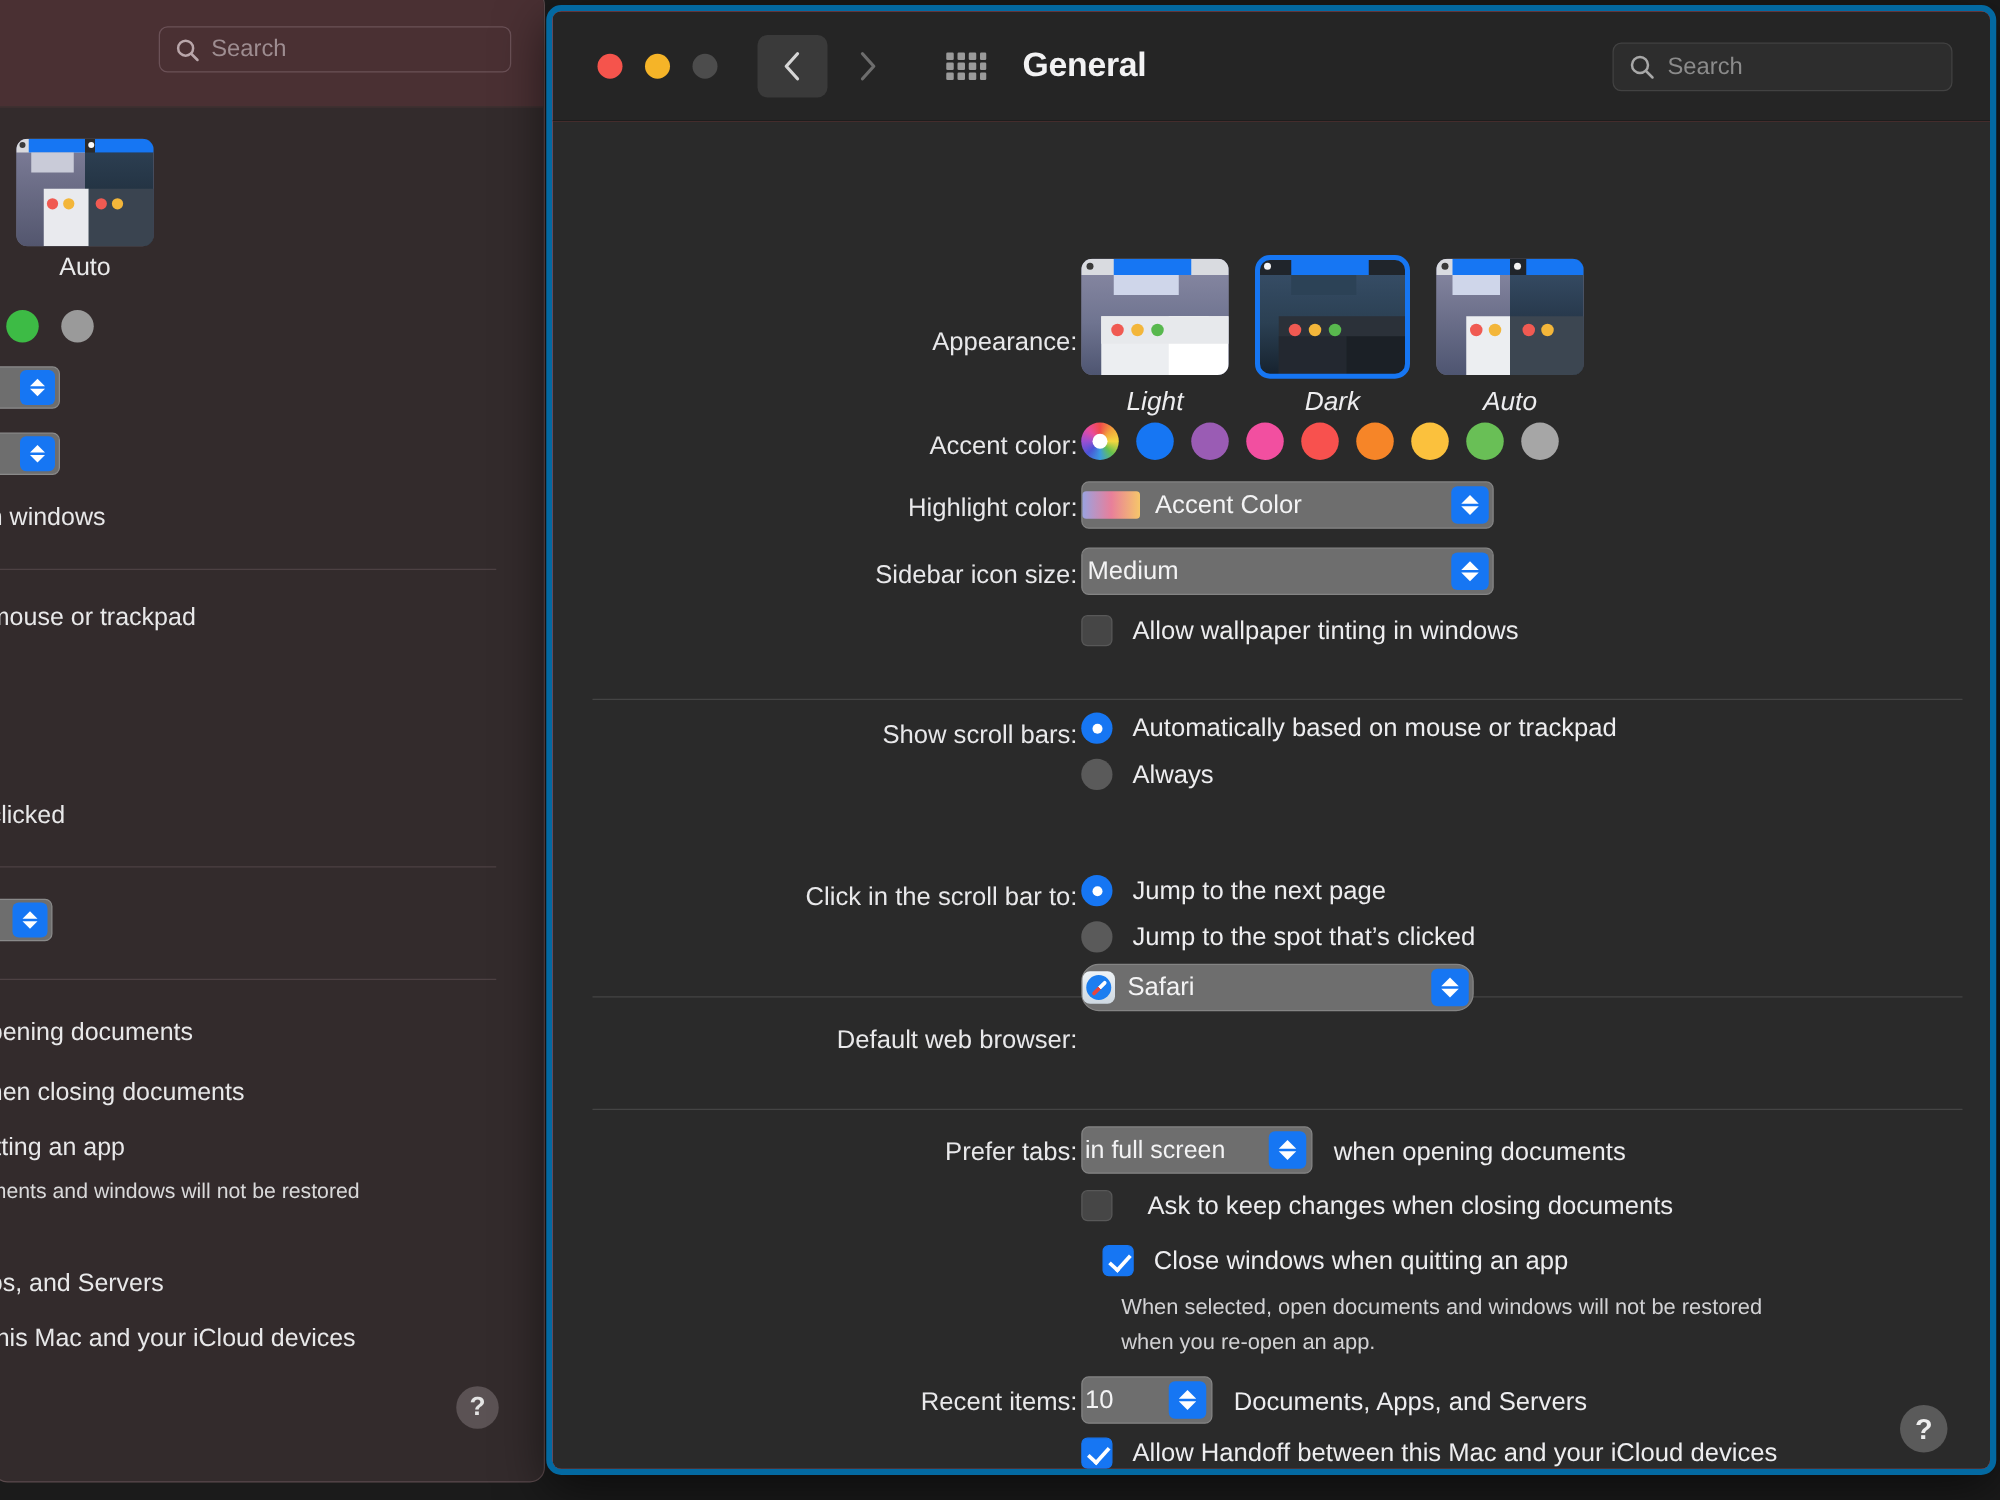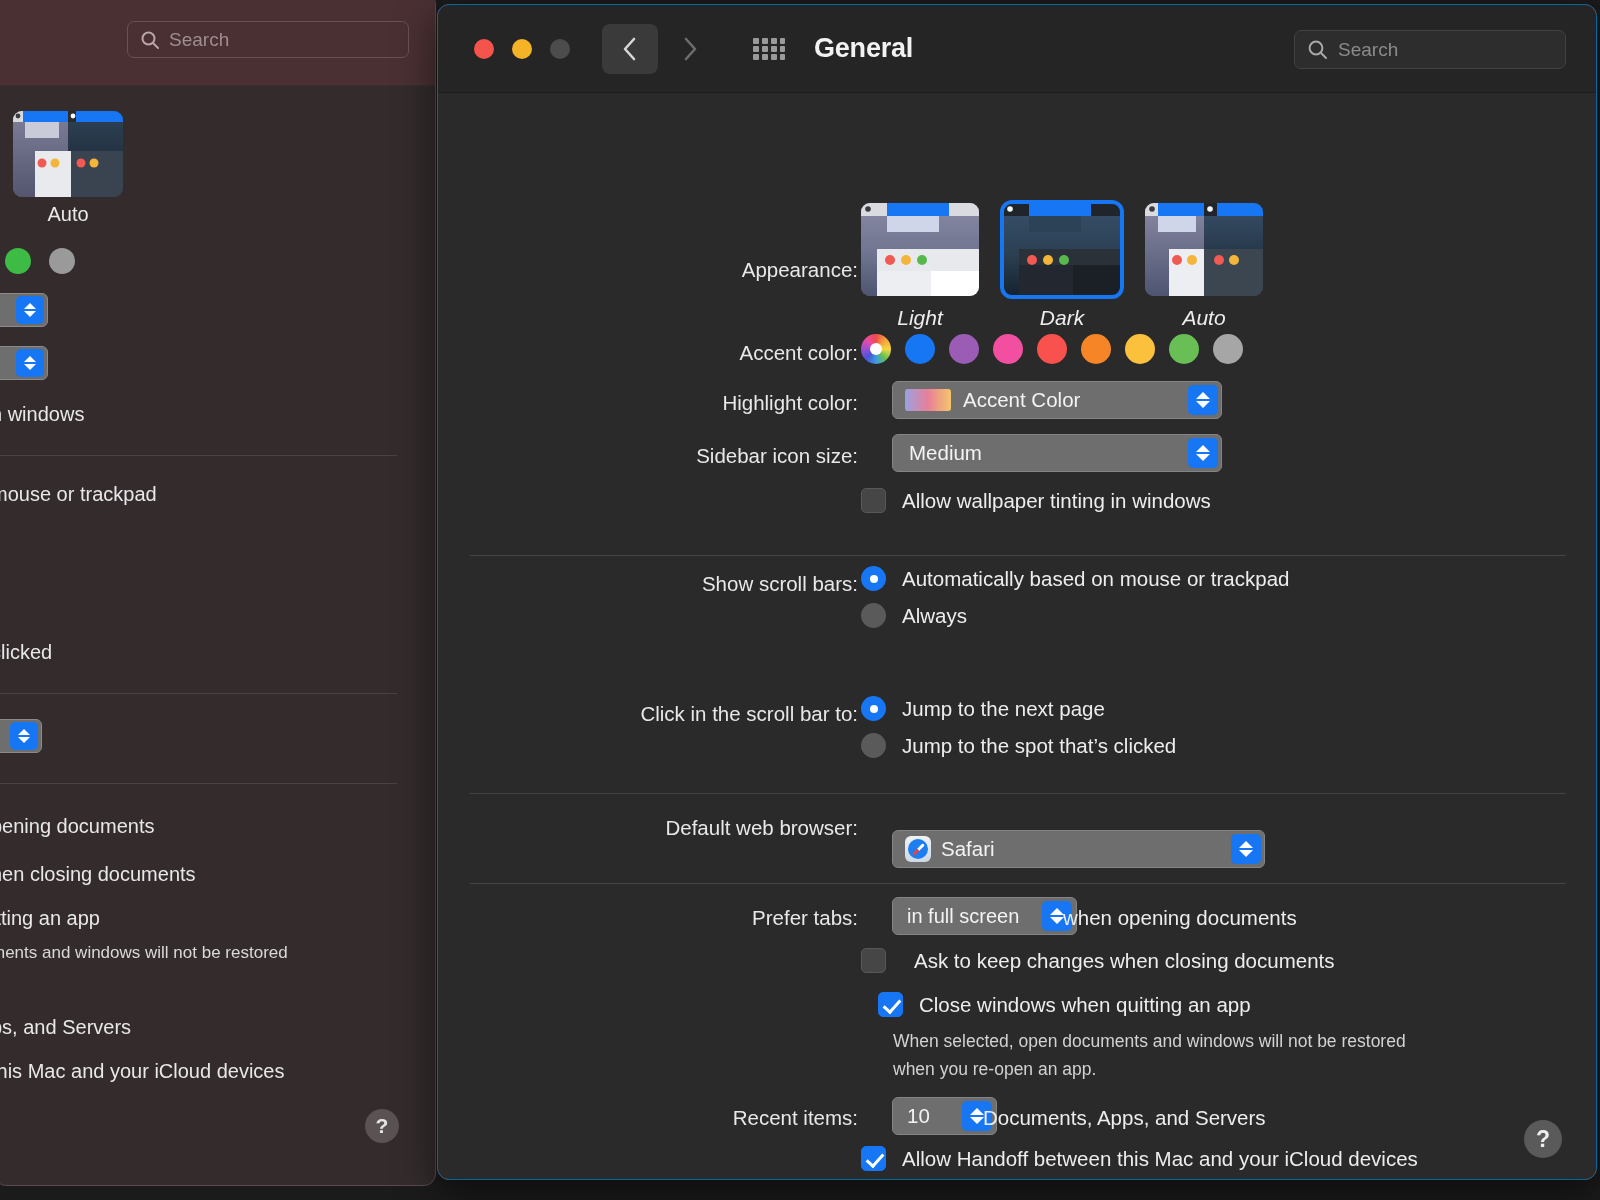--- a/index.html
+++ b/index.html
@@ -75,21 +75,21 @@
     font-size: 21px; font-weight: bold;
   }
 
   
   .fg-window {
     position: absolute;
     left: 437px; top: 4px;
     width: 1160px; height: 1176px;
     background: #ef4444;
     border-radius: 12px;
-    border: 1px solid #0369a1;
+    border: 5px solid #0369a1;
     overflow: hidden;
     box-shadow: 0 12px 40px rgba(0,0,0,0.55);
   }
   .fg-toolbar {
     position: relative;
     height: 88px;
     background: #252525;
     border-bottom: 1px solid #1d1d1d;
     display: flex; align-items: center;
   }
@@ -156,22 +156,20 @@
     left: 9px; top: 9px; width: 12px; height: 12px;
     background: #fff; border-radius: 50%;
   }
 
   
   .popup {
     background: #6e6e6e; border: 1px solid #848484;
     border-radius: 6px; height: 38px;
     display: flex; align-items: center;
     position: relative; color: #f3f3f4; font-size: 20.5px;
-    padding-left: 12px;
-    margin-left: 31px;
   }
   .popup .stepper {
     position: absolute; right: 3px; top: 3px;
     width: 30px; height: 30px; border-radius: 5px;
     background: #1676f3;
     display: flex; flex-direction: column;
     align-items: center; justify-content: center; gap: 2px;
   }
   .popup.inline .stepper { right: 4px; }
   .arrow-up, .arrow-dn {
@@ -538,21 +536,21 @@
         </div>
         <div class="opt-line">
           <div class="rdo"></div>
           <span class="vtext">Jump to the spot that’s clicked</span>
         </div>
       </div>
 
       <div class="divider" style="top:700px;"></div>
 
       <div class="rlabel" style="position:absolute; left:90px; top:723px; width:330px;">Default web browser:</div>
-      <div class="popup" style="position:absolute; left:423px; top:737px; width:373px;">
+      <div class="popup" style="position:absolute; left:423px; top:674px; width:314px;border-radius:14px;">
         <div class="safari-ico"></div>
         <span>Safari</span>
         <div class="stepper">
           <div class="arrow-up"></div>
             <div class="arrow-dn"></div>
         </div>
       </div>
 
       <div class="divider" style="top:790px;"></div>
 

